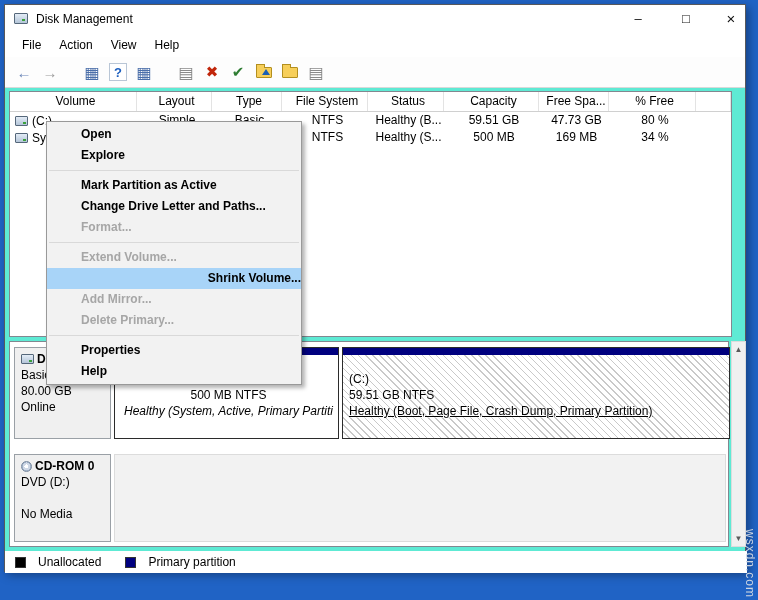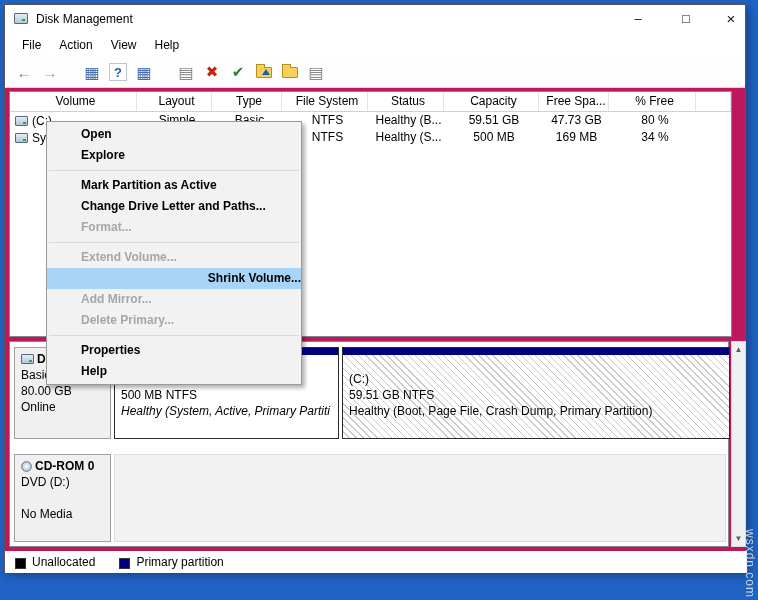--- a/index.html
+++ b/index.html
@@ -1,19 +1,19 @@
 <!DOCTYPE html>
 <html><head>
 <meta charset="utf-8">
 <style>
   * { margin:0; padding:0; box-sizing:border-box; }
   html,body { width:758px; height:600px; overflow:hidden; }
   body { background:#2063c5; font-family:"Liberation Sans","DejaVu Sans",sans-serif; font-size:12px; color:#000; position:relative; }
 
-  .window { position:absolute; left:4px; top:4px; width:742px; height:568px; background:#be185d; border:1px solid #58585a; box-shadow:3px 3px 9px rgba(0,0,0,.35); }
+  .window { position:absolute; left:4px; top:4px; width:742px; height:568px; background:#5eead4; border:1px solid #58585a; box-shadow:3px 3px 9px rgba(0,0,0,.35); }
 
   
   .titlebar { position:absolute; left:0; top:0; width:100%; height:28px; background:#ffffff; }
   .app-icon { position:absolute; left:9px; top:8px; width:14px; height:11px; border:1px solid #55677a; background:linear-gradient(#e3ecf6,#b4c5d8); border-radius:1px; }
   .app-icon::after { content:""; position:absolute; right:2px; bottom:2px; width:3px; height:2px; background:#3aa13a; }
   .title-text { position:absolute; left:31px; top:7px; font-size:12px; }
   .winbtn { position:absolute; top:0; width:28px; height:28px; text-align:center; line-height:28px; font-size:13px; color:#111; cursor:default; }
   .btn-min { left:619px; } .btn-max { left:667px; } .btn-close { left:712px; font-size:15px; }
 
   
@@ -59,21 +59,21 @@
   .cd-area { position:absolute; left:104px; top:112px; width:612px; height:88px; background:#f2f2f2; border:1px solid #dcdcdc; }
   .icon-cd { display:inline-block; width:11px; height:11px; border-radius:50%; border:1px solid #7a8aa0; background:radial-gradient(circle,#fff 0 2px,#cfd8e6 2px 4px,#9fb2c8 4px); vertical-align:-2px; margin-right:3px; }
 
   
   .vscroll { position:absolute; left:726px; top:336px; width:15px; height:206px; background:#f0f0f0; border:1px solid #dcdcdc; }
   .sb-btn { position:absolute; left:0; width:13px; height:15px; text-align:center; font-size:8px; color:#5a5a5a; line-height:15px; background:#f0f0f0; }
   .sb-up { top:0; } .sb-down { bottom:0; }
 
   
   .legend { position:absolute; left:0; top:546px; width:742px; height:22px; background:#fff; display:flex; align-items:center; padding-left:10px; gap:24px; }
-  .leg-item { display:flex; align-items:flex-end; gap:6px; }
+  .leg-item { display:flex; align-items:center; gap:12px; }
   .swatch { width:11px; height:11px; border:1px solid #333; }
   .sw-black { background:#000000; }
   .sw-navy { background:#00007f; }
 
   
   .ctx-menu { position:absolute; left:41px; top:116px; width:256px; background:#f2f2f2; border:1px solid #999; box-shadow:3px 3px 4px rgba(0,0,0,.3); padding:2px 0; z-index:50;font-weight:bold; }
   .ctx-item { height:21px; line-height:21px; padding-left:34px; white-space:nowrap; }
   .ctx-item.disabled { color:#a6a6a6; }
   .ctx-item.highlight { background:#a8d4f8;text-align:right; }
   .ctx-sep { height:1px; background:#d9d9d9; margin:4px 2px; }
@@ -164,31 +164,31 @@
   </div>
 
   <div class="disk-panel">
     <div class="disk-label-box" style="top:5px;">
       <span class="dlb-line dlb-name"><span class="icon-drive" style="display:inline-block;vertical-align:-1px;margin-right:3px;"></span><span>Disk 0</span></span>
       <span class="dlb-line">Basic</span>
       <span class="dlb-line">80.00 GB</span>
       <span class="dlb-line">Online</span>
     </div>
 
-    <div class="part-box" style="left:104px; width:225px;">
+    <div class="part-box" style="left:104px; width:225px;text-align:center;">
       <div class="part-band"></div>
       <span class="part-line" style="top:40px;">500 MB NTFS</span>
       <span class="part-line" style="top:56px;font-style:italic;">Healthy (System, Active, Primary Partiti</span>
     </div>
 
     <div class="part-box part-sel" style="left:332px; width:388px;">
       <div class="part-band"></div>
       <span class="part-line" style="top:24px;">(C:)</span>
       <span class="part-line" style="top:40px;">59.51 GB NTFS</span>
-      <span class="part-line" style="top:56px;">Healthy (Boot, Page File, Crash Dump, Primary Partition)</span>
+      <span class="part-line" style="top:56px;text-decoration:underline;">Healthy (Boot, Page File, Crash Dump, Primary Partition)</span>
     </div>
 
     <div class="disk-label-box" style="top:112px; height:88px;">
       <span class="dlb-line dlb-name"><span class="icon-cd"></span><span>CD-ROM 0</span></span>
       <span class="dlb-line">DVD (D:)</span>
       <span class="dlb-line">&nbsp;</span>
       <span class="dlb-line">No Media</span>
     </div>
     <div class="cd-area"></div>
   </div>

